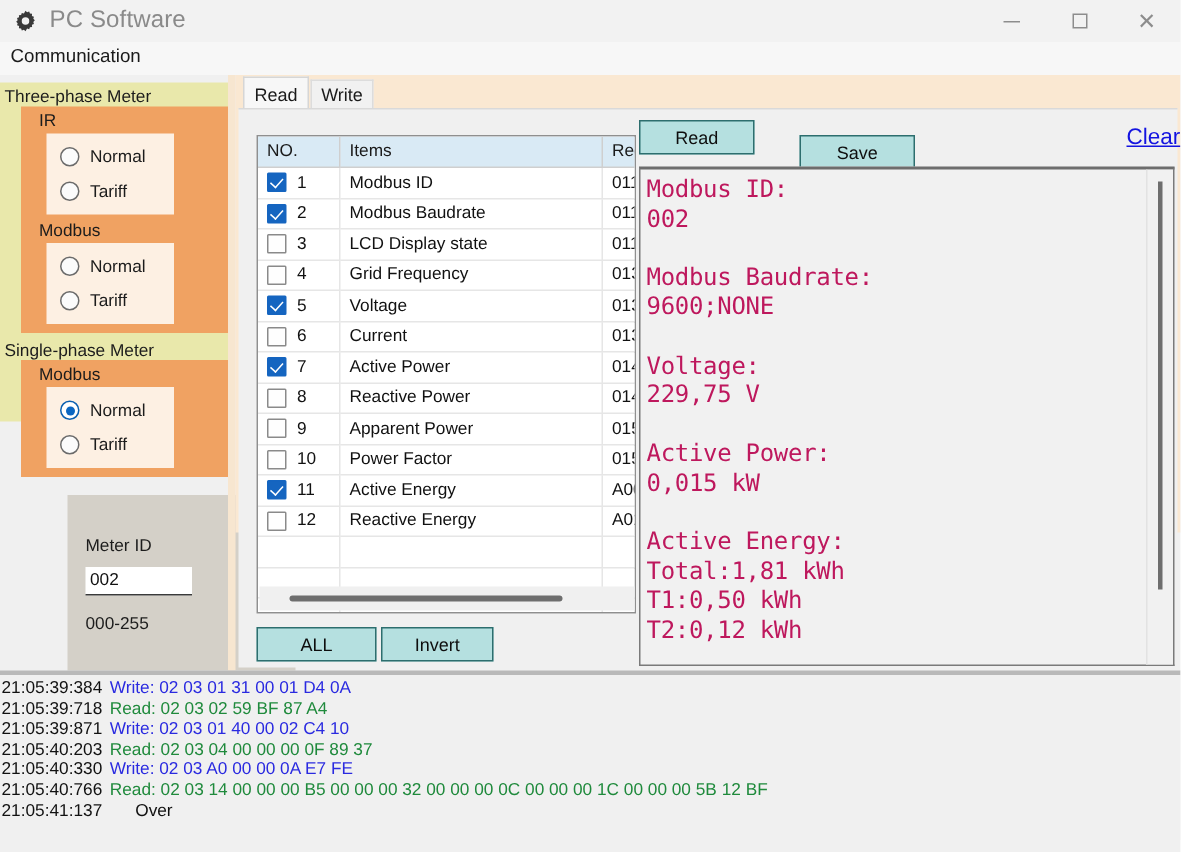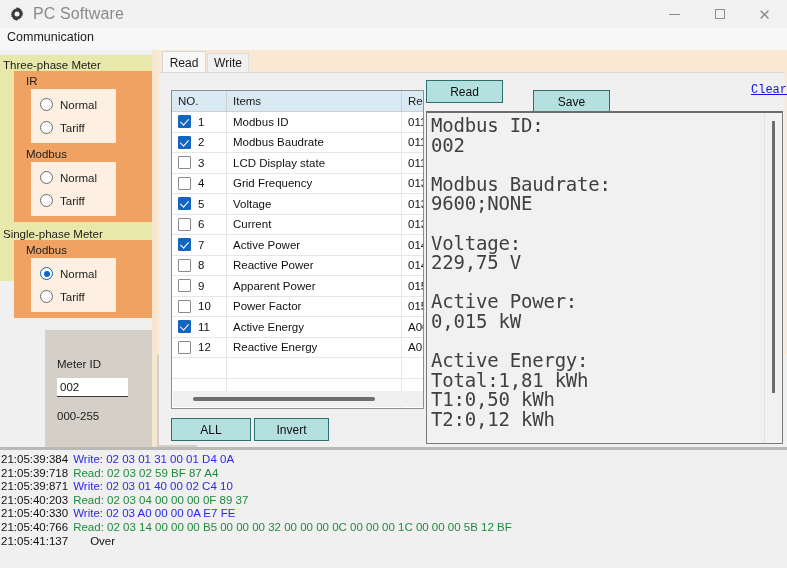--- a/index.html
+++ b/index.html
@@ -284,44 +284,43 @@
     cursor: default;
   }
   .btn-all    { position: absolute; left: 12px;  top: 345px; width: 80px; height: 23px; }
   .btn-invert { position: absolute; left: 95px;  top: 345px; width: 75px; height: 23px; }
 
   
   .btn-read { position: absolute; left: 267px; top: 7px; width: 77px; height: 23px; }
   .btn-save { position: absolute; left: 374px; top: 7px; width: 77px; height: 23px; margin-top: 10px; }
   .clearlink {
     position: absolute; left: 592px; top: 10px;
-    font-size: 12px;
+    font-size: 15px;
     color: #1313e0;
     text-decoration: underline;
     cursor: pointer;
-    font-family: Liberation Mono, monospace;
   }
 
   
   .outwrap {
     position: absolute; left: 267px; top: 38px;
     width: 357px; height: 333px;
     background: #f1f1f1;
     border: 1px solid #7a7a7a;
     border-top: 2px solid #6d6d6d;
     box-sizing: border-box;
     overflow: hidden;
   }
   .outtext {
     position: absolute; left: 4px; top: 3px;
     width: 330px;
     font-family: "DejaVu Sans Mono", monospace;
-    font-size: 19px;
+    font-size: 16px;
     line-height: 19.6px;
-    color: #404040;
+    color: #be185d;
     white-space: pre;
     letter-spacing: -0.2px;
   }
   .outscroll {
     position: absolute; right: 0px; top: 0px;
     width: 17px; height: 331px;
     background: #f1f1f1;
     border-left: 1px solid #e2e2e2;
   }
   .outscroll .thumb {

